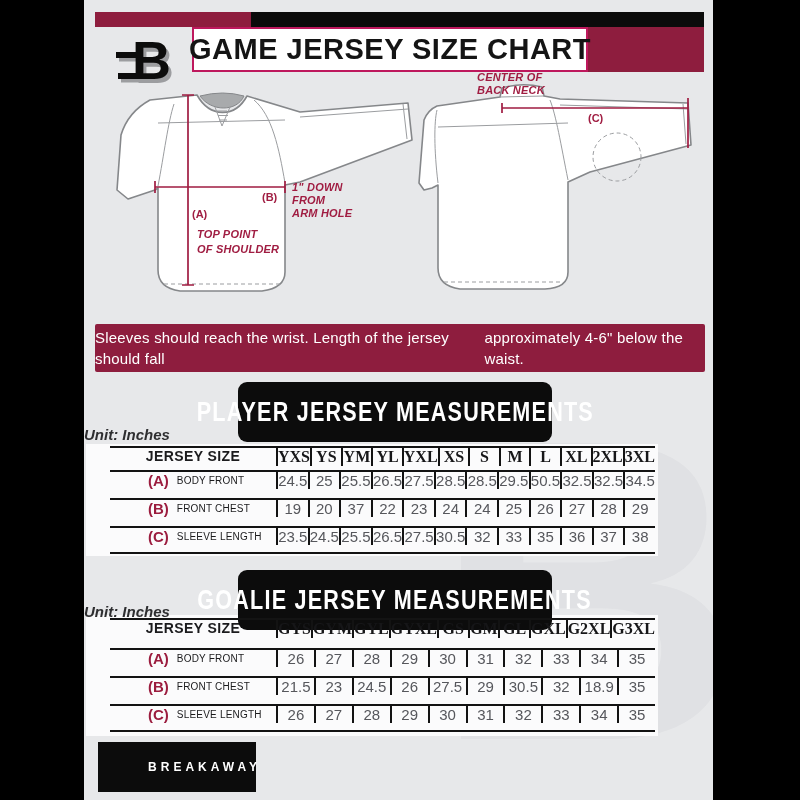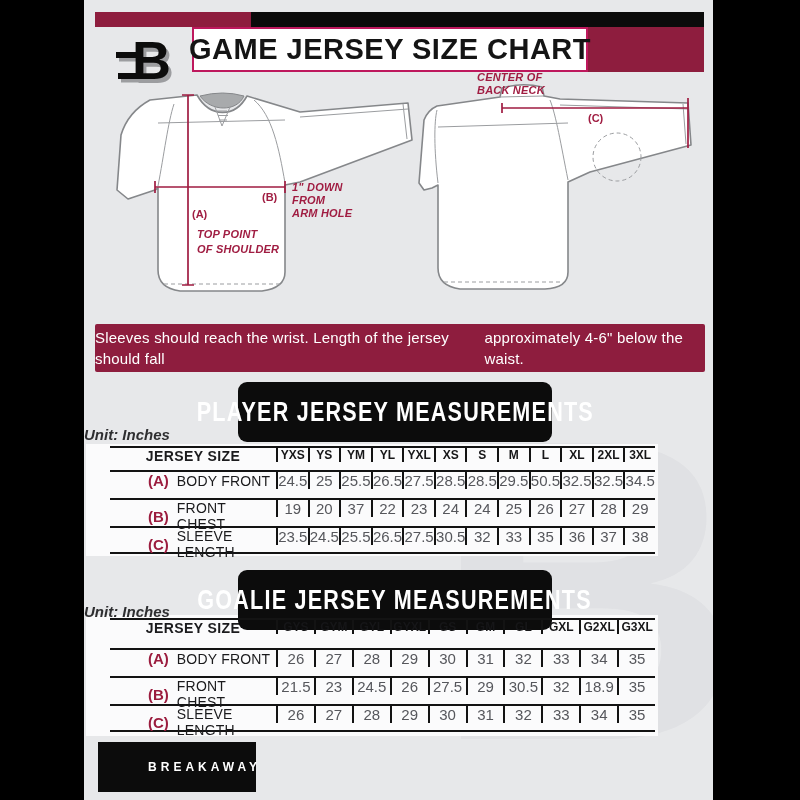--- a/index.html
+++ b/index.html
@@ -47,24 +47,24 @@
   .mtable{left:26px;width:545px;}
   .trow{display:flex;border-top:2.5px solid #131313;align-items:flex-start;}
   .mtable .trow:last-child{border-bottom:2.5px solid #131313;}
   .cell{display:flex;align-items:center;}
   .cell.lbl{flex:0 0 166px;}
   .cell.num{flex:1;justify-content:center;border-left:2px solid #131313;text-align:center;}
   .trow{height:28px;}
   .trow.thead{height:24px;}
   .goalie .trow.thead{height:30px;}
   .sizehdr{justify-content:center;font-size:14px;font-weight:bold;letter-spacing:.4px;color:#1b1b1d;}
-  .szname{font-size:12px;font-weight:bold;color:#161618;}
+  .szname{font-size:16px;font-weight:bold;color:#161618;font-family:Liberation Serif, serif;}
   .rowlbl{padding-left:38px;}
   .rowlbl .tag{color:#9b1c3e;font-weight:bold;font-size:15px;margin-right:8px;}
-  .rowlbl .lbltext{font-size:14px;color:#1a1a1c;letter-spacing:.2px;}
+  .rowlbl .lbltext{font-size:10px;color:#1a1a1c;letter-spacing:.2px;}
   .val{font-size:15px;color:#56575c;}
 
   
   .foot-black{left:14px;top:742px;width:158px;height:50px;background:#0c0c0c;
               display:flex;align-items:center;justify-content:center;gap:7px;}
   .foot-brand{color:#fff;font-size:12px;font-weight:bold;letter-spacing:4px;white-space:nowrap;padding-left:48px;}
   .foot-maroon{left:172px;top:742px;width:445px;height:50px;background:#8e1d3e;
                display:flex;flex-direction:column;justify-content:center;padding-left:11px;}
   .foot-maroon div{color:#fff;font-size:13px;line-height:16.5px;white-space:nowrap;}
 

